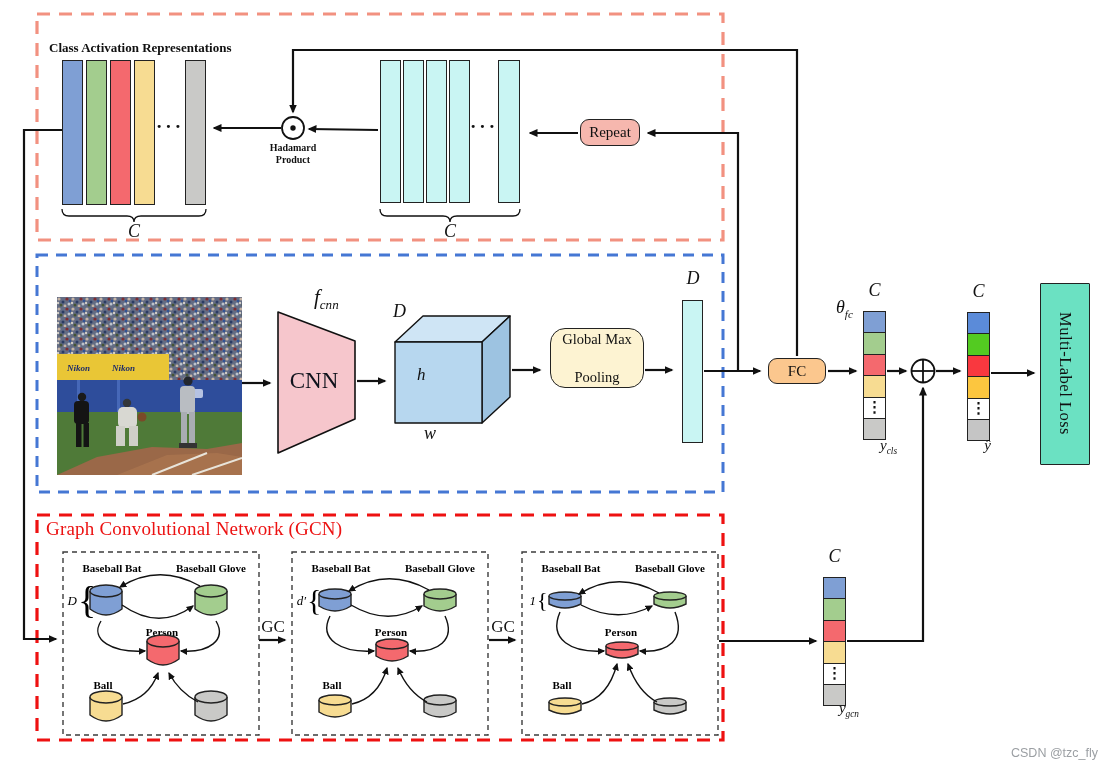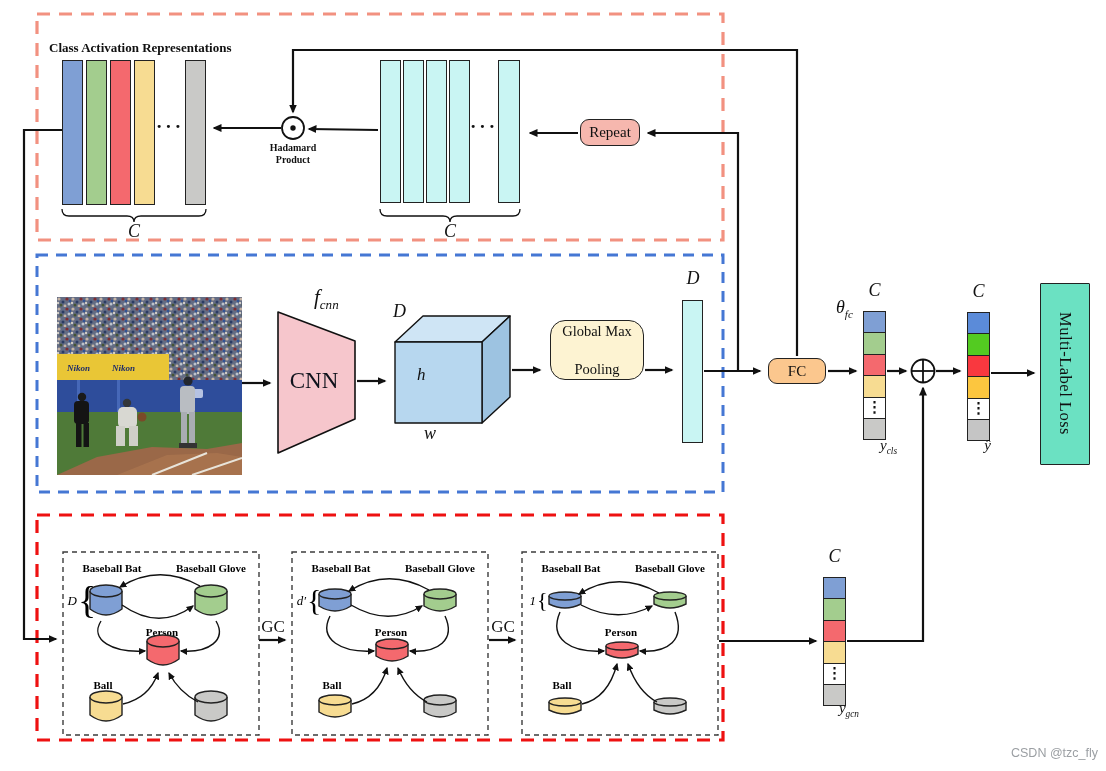--- a/index.html
+++ b/index.html
@@ -295,21 +295,21 @@
   </div>
 
   <div class="abs cnn-text" style="left:284px;top:368px;width:60px;">CNN</div>
   <div class="abs math" style="left:314px;top:285px;font-size:21px;">
     <span>f</span><sub>cnn</sub>
   </div>
   <div class="abs math" style="left:393px;top:301px;font-size:18px;">D</div>
   <div class="abs math" style="left:417px;top:365px;font-size:17px;">h</div>
   <div class="abs math" style="left:424px;top:423px;font-size:18px;">w</div>
 
-  <div class="roundbox gmp" style="left:550px;top:320px;width:94px;height:60px;gap:19px;">
+  <div class="roundbox gmp" style="left:550px;top:328px;width:94px;height:60px;gap:19px;">
     <span>Global Max</span>
     <span>Pooling</span>
   </div>
 
   <div class="bar c-cyan" style="left:682px;top:300px;width:21px;height:143px;"></div>
   <div class="abs math" style="left:678px;top:268px;font-size:18px;width:30px;text-align:center;">D</div>
 
   <div class="roundbox fc" style="left:768px;top:358px;width:58px;height:26px;">
     <span>FC</span>
   </div>
@@ -342,20 +342,21 @@
         <span class="vdots">⋮</span>
       </div>
     <div class="seg b-gray"></div>
   </div>
   <div class="abs ylab math" style="left:966px;top:437px;width:25px;">ŷ</div>
 
   <div class="roundbox loss" style="left:1040px;top:283px;width:50px;height:182px;">
     <span class="vtext">Multi-Label Loss</span>
   </div>
 
+  <div class="abs title t-red" style="left:46px;top:518px;">Graph Convolutional Network (GCN)</div>
   <div class="abs gc" style="left:255px;top:617px;width:36px;">GC</div>
   <div class="abs gc" style="left:485px;top:617px;width:36px;">GC</div>
 
   <div class="abs cdim" style="left:822px;top:546px;width:25px;">C</div>
   <div class="stack" style="left:823px;top:577px;">
     <div class="seg s-blue"></div>
     <div class="seg s-green"></div>
     <div class="seg s-red"></div>
     <div class="seg s-yellow"></div>
     <div class="seg s-white">

